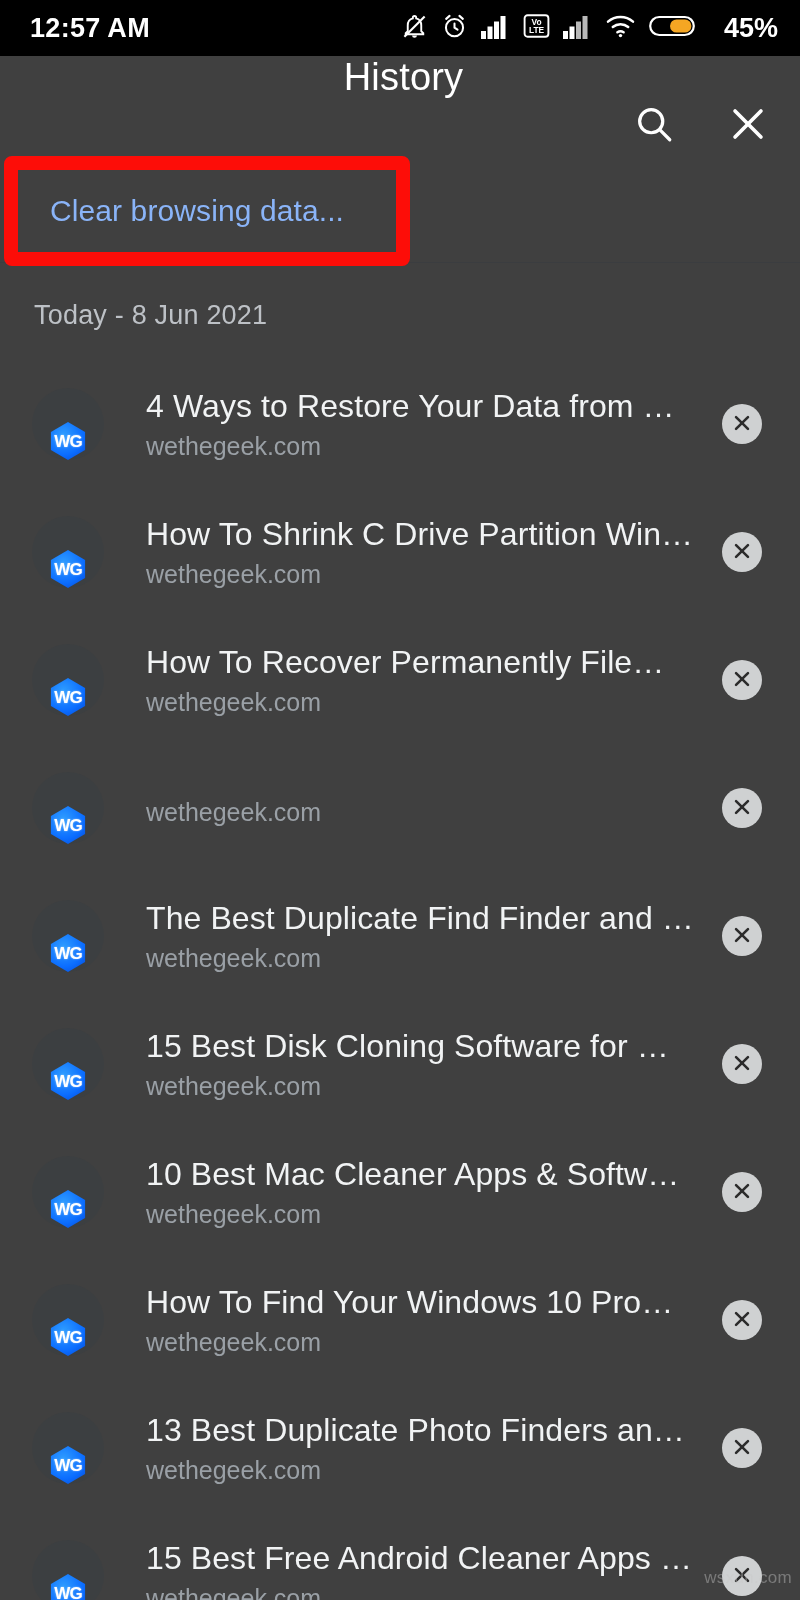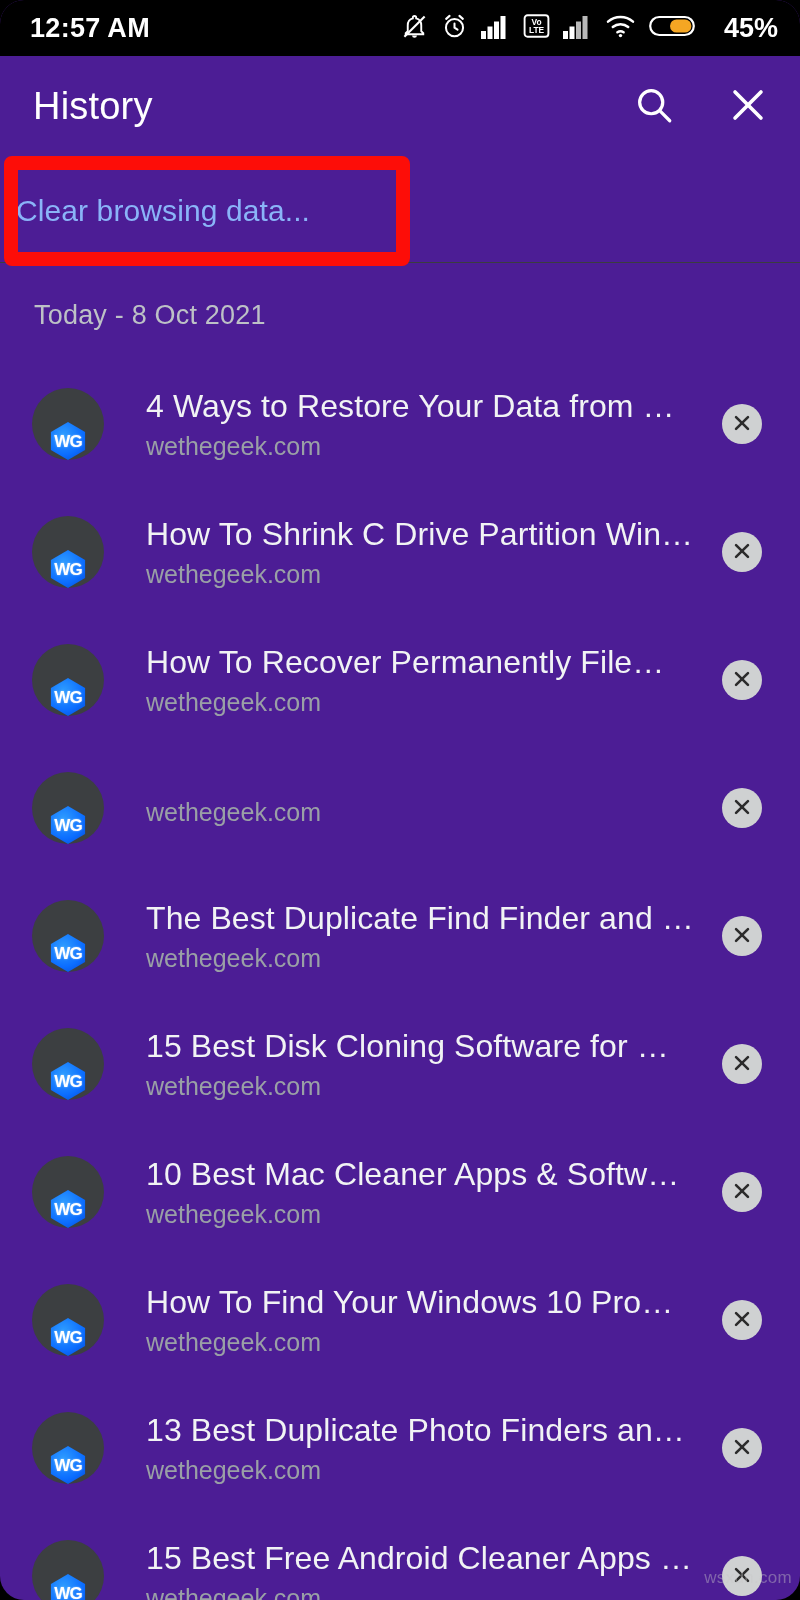--- a/index.html
+++ b/index.html
@@ -5,23 +5,22 @@
   * { margin:0; padding:0; box-sizing:border-box; }
   html, body {
     width:800px; height:1600px;
     background:#000;
     font-family:"Liberation Sans", sans-serif;
     overflow:hidden;
   }
   #screen {
     position:relative;
     width:800px; height:1600px;
-    background:#4c1d95;
+    background:#404040;
     overflow:hidden;
-    border-radius:24px;
   }
 
   
   .statusbar {
     position:absolute; top:0; left:0;
     width:800px; height:56px;
     background:#000;
     display:flex; align-items:center;
     padding:0 22px 0 30px;
     color:#fff;
@@ -33,38 +32,39 @@
   }
   .sicon { display:block; }
   .battery-pct { font-size:27px; font-weight:700; margin-left:16px; }
 
   
   .appbar {
     position:absolute; top:56px; left:0;
     width:800px; height:100px;
     display:flex; align-items:center;
     padding:0 26px 0 33px;
+    flex-direction:column;
   }
   .app-title {
     color:#fff; font-size:38px; font-weight:400;
     letter-spacing:.2px;
   }
   .appbar-actions { margin-left:auto; display:flex; align-items:center; gap:42px; }
   .icon-btn {
     width:52px; height:52px;
     display:flex; align-items:center; justify-content:center;
     background:transparent; border:0; cursor:pointer;
   }
 
   
   .clear-row {
     position:absolute; top:163px; left:0;
     width:800px; height:95px;
     display:flex; align-items:center;
-    padding-left:16px;
+    padding-left:50px;
     cursor:pointer;
   }
   .clear-label {
     color:#8ab4f8;
     font-size:30px;
     letter-spacing:.1px;
   }
   .divider {
     position:absolute; top:262px; left:0;
     width:800px; height:1px;
@@ -266,21 +266,21 @@
     </div>
   </div>
 
   <div class="clear-row">
     <span class="clear-label">Clear browsing data...</span>
   </div>
   <div class="divider"></div>
 
   <div class="annotation"></div>
 
-  <div class="date-header">Today - 8 Oct 2021</div>
+  <div class="date-header">Today - 8 Jun 2021</div>
 
   <div class="history-list">
       <div class="history-item">
         <div class="favicon">
           <span class="favicon-mark">
             <span class="hex"></span>
             <span class="wg">WG</span>
           </span>
         </div>
         <div class="item-text">

